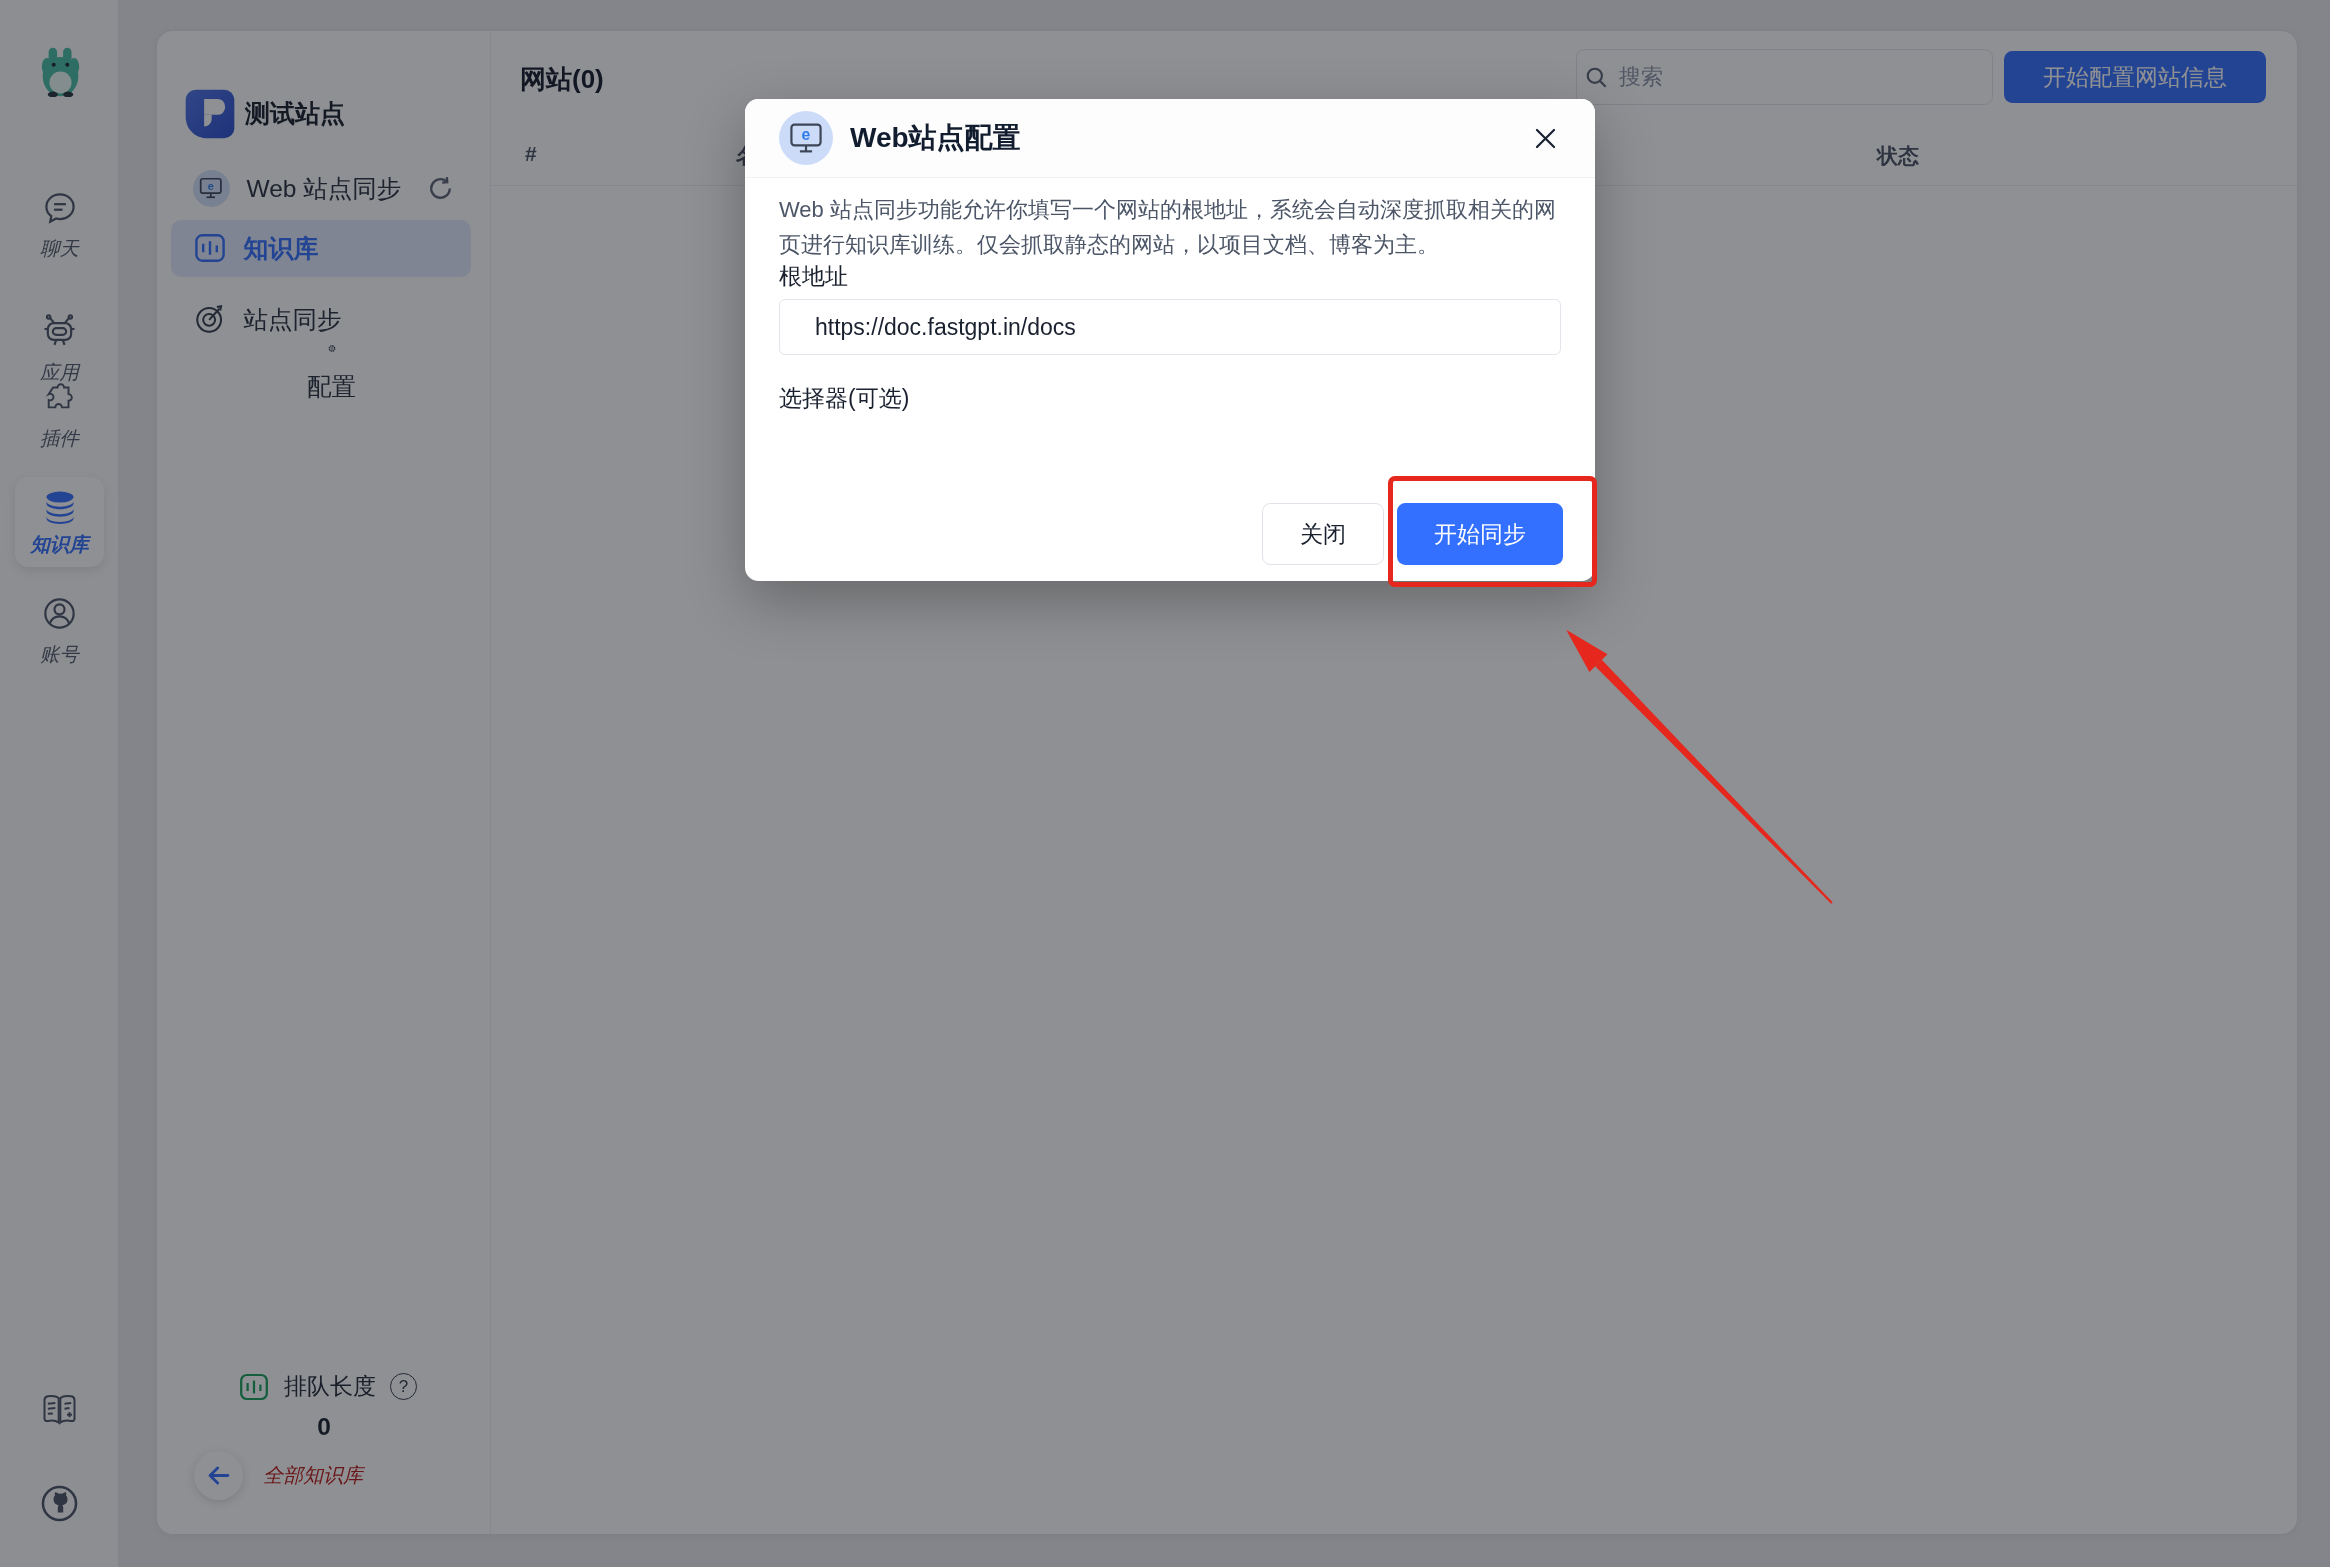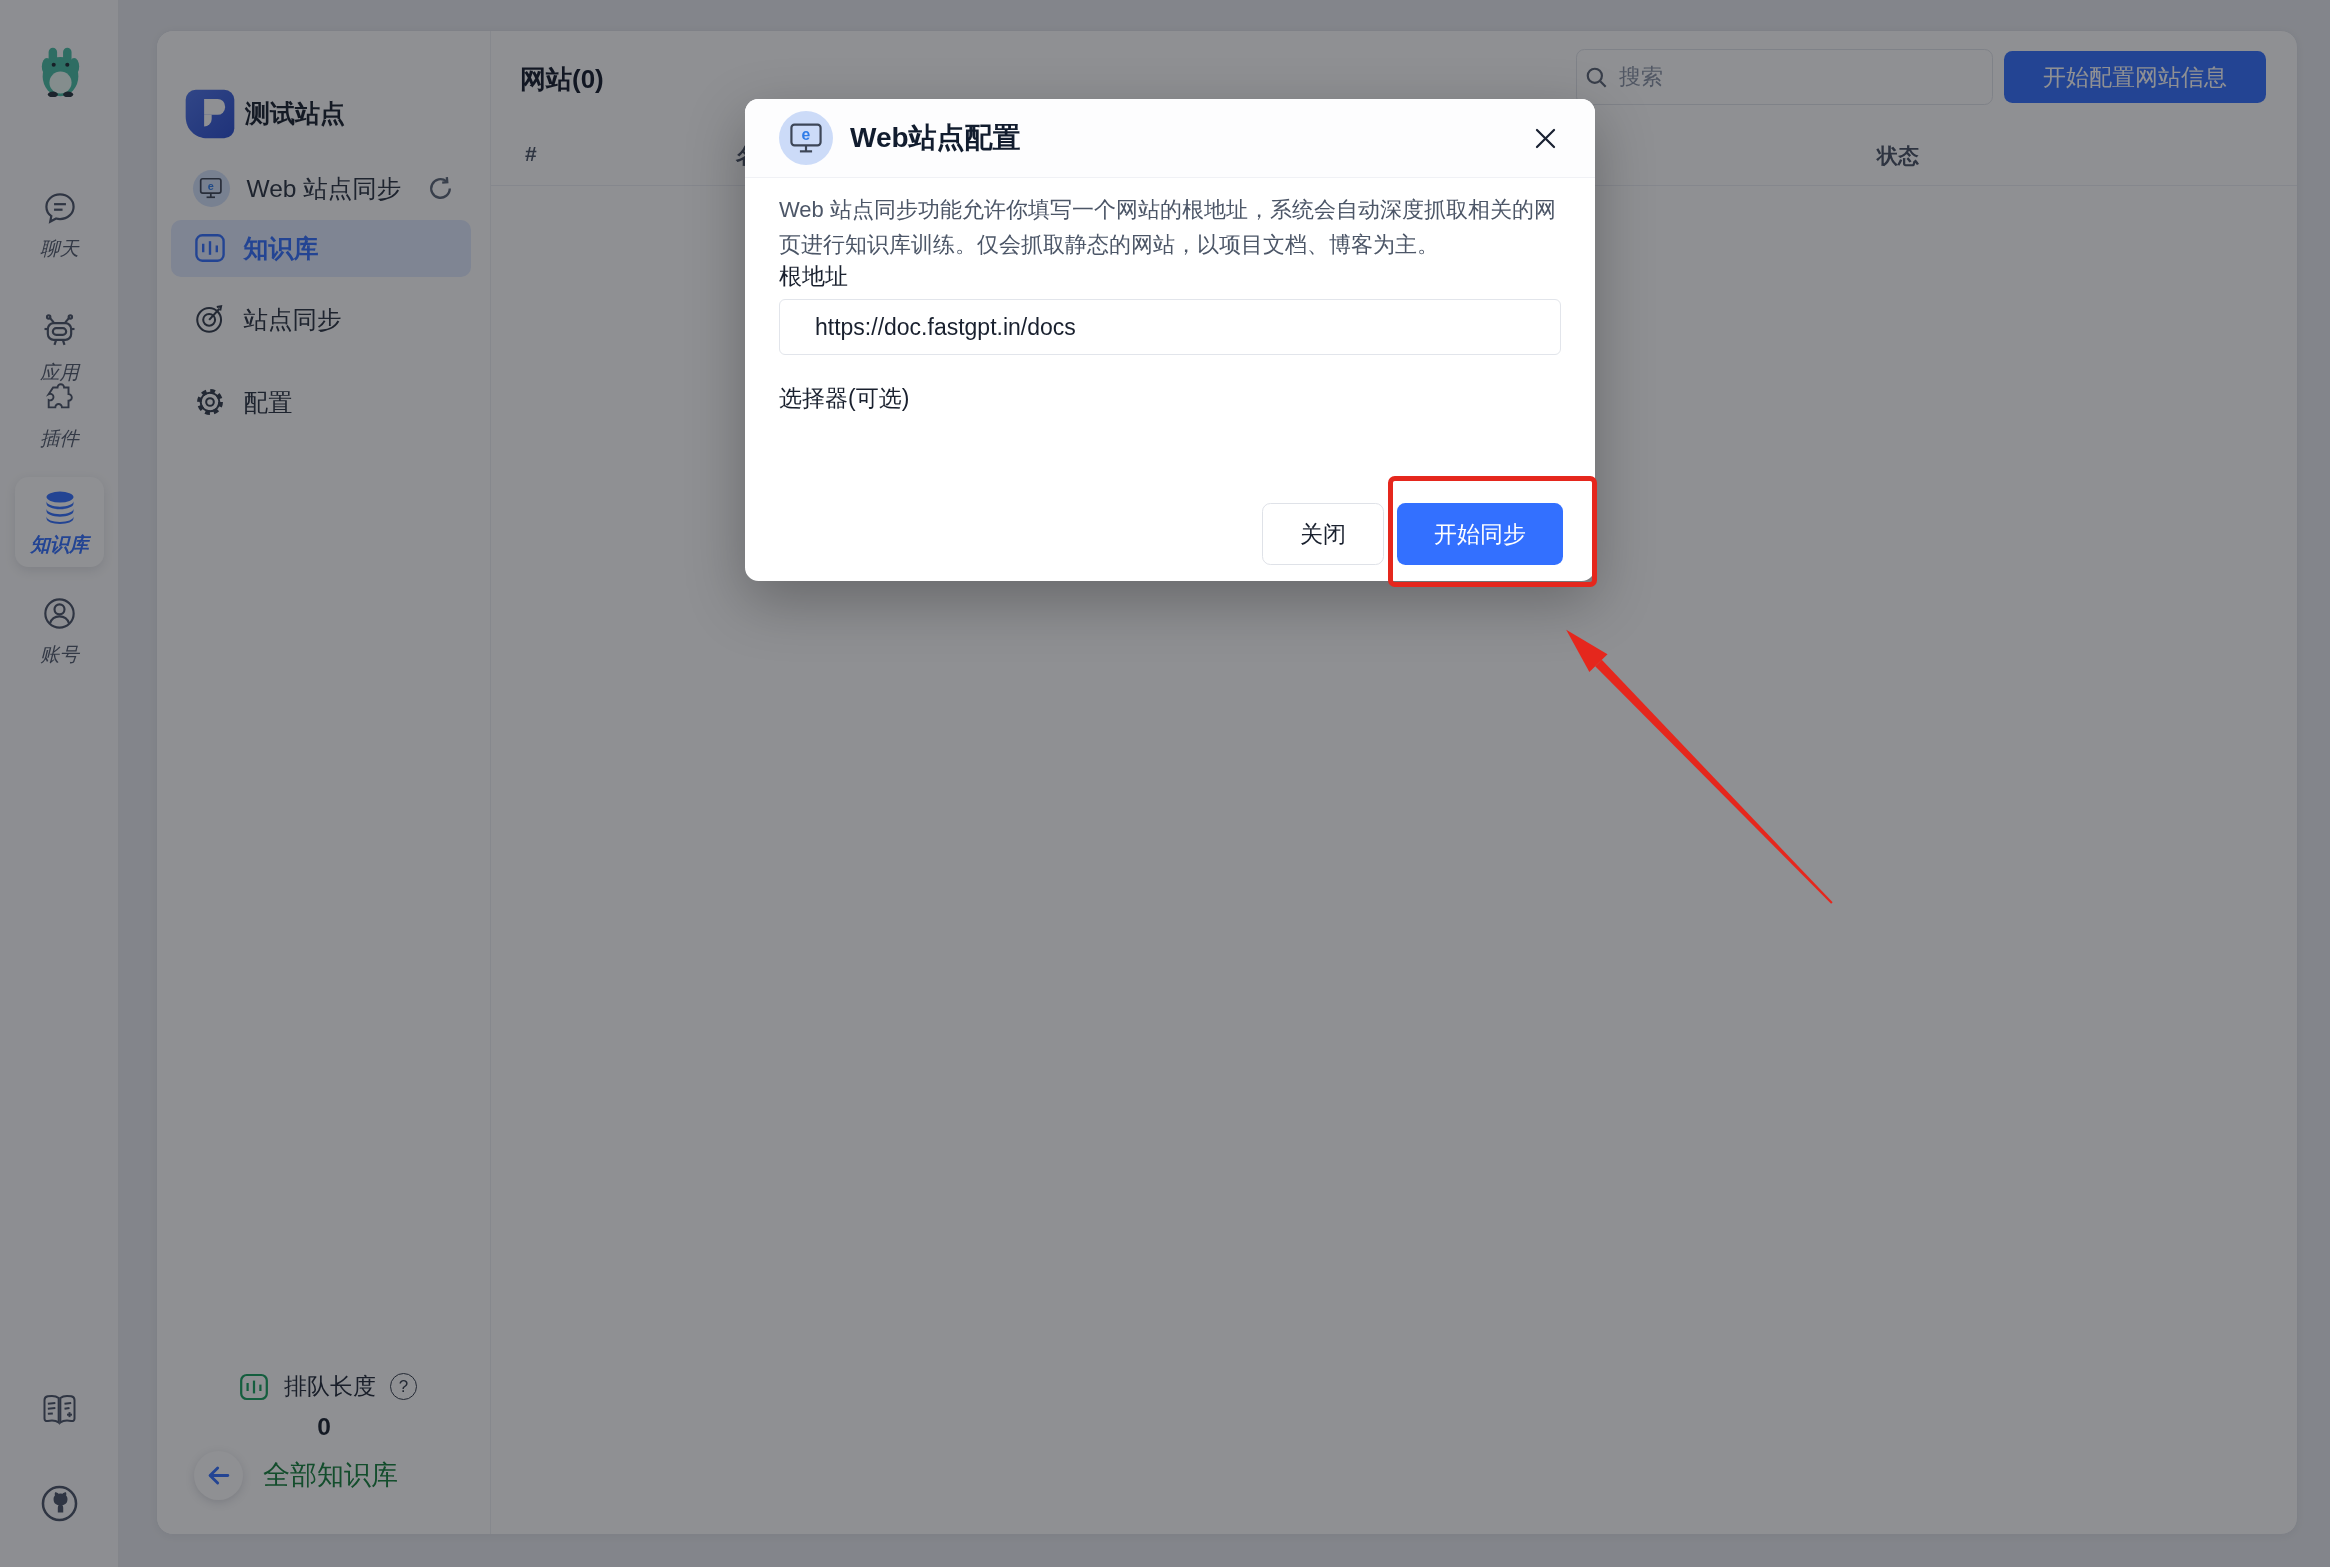--- a/index.html
+++ b/index.html
@@ -36,35 +36,35 @@
   .ds-head { position:absolute; left:27px; top:57px; display:flex; align-items:center; gap:9px; }
   .ds-title { font-size:25px; font-weight:700; color:#18202f; }
   .ds-row { position:absolute; left:13.5px; width:300px; height:59px; display:flex;
             align-items:center; gap:17px; padding-left:22px; cursor:pointer; border-radius:10px; }
   .ds-row .txt { font-size:24.5px; color:#2a3342; }
   .row-websync { top:128px; }
   .row-websync .refresh { margin-left:auto; margin-right:17px; }
   .row-kb { top:189px; height:57px; background:#e0eaff; }
   .row-kb .txt { color:#3370ff; font-weight:700; font-size:25px; }
   .row-search { top:259px; }
-  .row-config { top:342px; }
+  .row-config { top:313px;flex-direction:column; }
   .badge-circle { width:37px; height:37px; border-radius:50%; background:#d4e2fb;
                   display:flex; align-items:center; justify-content:center; flex:none; }
 
   .queue-row { position:absolute; left:81px; top:1340px; display:flex; align-items:center; gap:14px; }
   .queue-row .txt { font-size:23px; color:#222b3a; }
   .help-badge { width:27px; height:27px; border-radius:50%; border:1.7px solid #333c4b;
                 display:inline-flex; align-items:center; justify-content:center;
                 font-size:17px; color:#333c4b; cursor:pointer; }
   .queue-val { position:absolute; left:0; top:1382px; width:334px; text-align:center;
                font-size:24.5px; font-weight:700; color:#18202f; }
   .back-row { position:absolute; left:37px; top:1420px; display:flex; align-items:center; gap:20px; cursor:pointer; }
   .back-circle { width:49px; height:49px; border-radius:50%; background:#ffffff;
                  box-shadow:0 2.5px 10px rgba(30,40,60,.16); display:flex; align-items:center; justify-content:center; }
-  .back-row .txt { font-size:27px; color:#15803d; }
+  .back-row .txt { font-size:20px; color:#b91c1c;font-style:italic; }
 
   
   .page-title { position:absolute; left:520px; top:62px; font-size:26px; font-weight:700; color:#131c2c; z-index:2; }
   .searchbox { position:absolute; left:1576px; top:49px; width:417px; height:56px;
                background:#fff; border:1.7px solid #e1e4ea; border-radius:8.4px; z-index:2;
                display:flex; align-items:center; padding-left:7px; gap:10px; }
   .searchbox input { border:none; outline:none; flex:1; font-size:22px; color:#1b2333;
                font-family:inherit; background:transparent; }
   .searchbox input::placeholder { color:#8a94a6; }
   .btn-config { position:absolute; left:2004px; top:51px; width:262px; height:52px; z-index:2;

